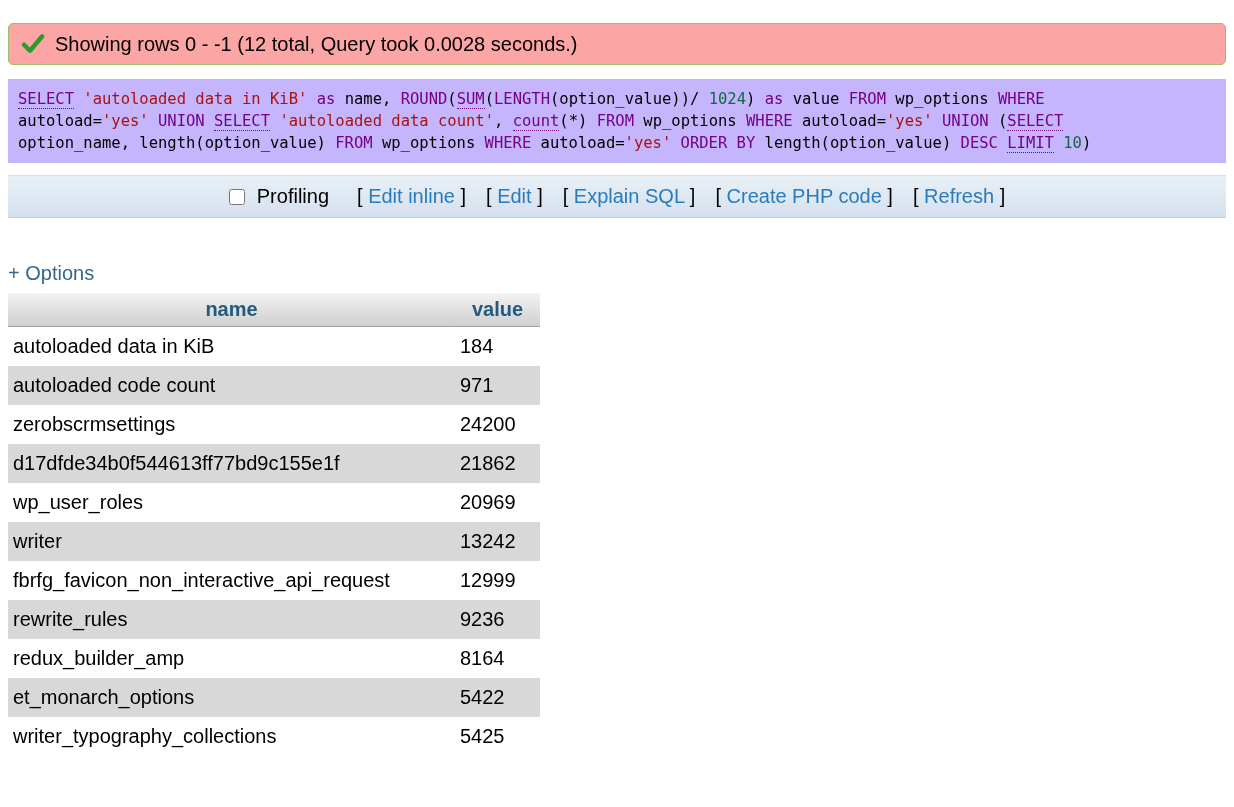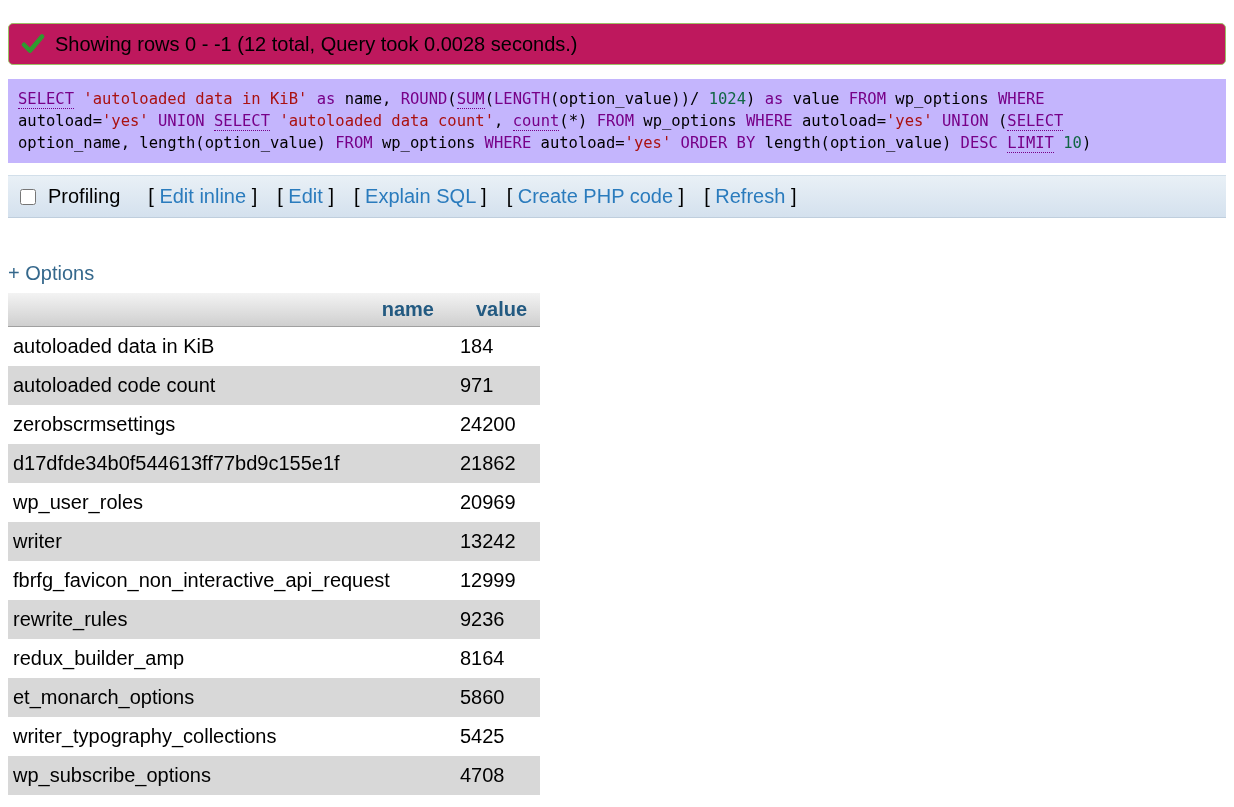--- a/index.html
+++ b/index.html
@@ -9,21 +9,21 @@
     height: 807px;
     overflow: hidden;
     background: #ffffff;
     font-family: "Liberation Sans", sans-serif;
     color: #000000;
   }
 
   
   .success-box {
     margin: 23px 8px 0 8px;
-    background: #be185d;
+    background: #fca5a5;
     border: 1px solid #9cbf66;
     border-radius: 5px;
     padding: 8px 12px;
     display: flex;
     align-items: center;
     gap: 10px;
     font-size: 20px;
   }
   .check-icon { display: inline-flex; align-items: center; }
   .check-icon svg { display: block; }
@@ -48,21 +48,21 @@
   
   .toolbar {
     margin: 12px 8px 0 8px;
     background: linear-gradient(#e9f0f6, #d4e1ee);
     border-top: 1px solid #d2dfea;
     border-bottom: 1px solid #bfcedd;
     padding: 9px 12px;
     font-size: 20px;
     display: flex;
     align-items: center;
-    justify-content: flex-start;
+    justify-content: center;
     gap: 8px;
   }
   .profiling-checkbox { width: 16px; height: 16px; margin: 0 4px 0 0; }
   .profiling-label { cursor: pointer; }
   .toolbar-links { display: inline; }
   .link-group { margin-left: 20px; white-space: pre; }
   .tb-link { color: #2a7bbd; text-decoration: none; cursor: pointer; }
   .bracket { color: #000; }
 
   
@@ -81,22 +81,22 @@
     width: 532px;
     table-layout: fixed;
     font-size: 20px;
   }
   .col-name  { width: 447px; }
   .col-value { width: 85px; }
   .results-table th {
     background: linear-gradient(#f3f3f3, #cfcfcf);
     color: #235a81;
     font-weight: bold;
-    text-align: right;
-    padding: 4px 21px;
+    text-align: center;
+    padding: 4px 5px;
     line-height: 25px;
     border-bottom: 1px solid #a0a0a0;
     cursor: pointer;
   }
   .results-table td {
     padding: 7px 5px;
     line-height: 25px;
     color: #000;
     overflow: hidden;
     white-space: nowrap;
@@ -174,26 +174,22 @@
         <tr>
           <td>rewrite_rules</td>
           <td>9236</td>
         </tr>
         <tr>
           <td>redux_builder_amp</td>
           <td>8164</td>
         </tr>
         <tr>
           <td>et_monarch_options</td>
-          <td>5860</td>
+          <td>5422</td>
         </tr>
         <tr>
           <td>writer_typography_collections</td>
           <td>5425</td>
-        </tr>
-        <tr>
-          <td>wp_subscribe_options</td>
-          <td>4708</td>
         </tr>
       </tbody>
   </table>
 
 </div>
 
 </body></html>

